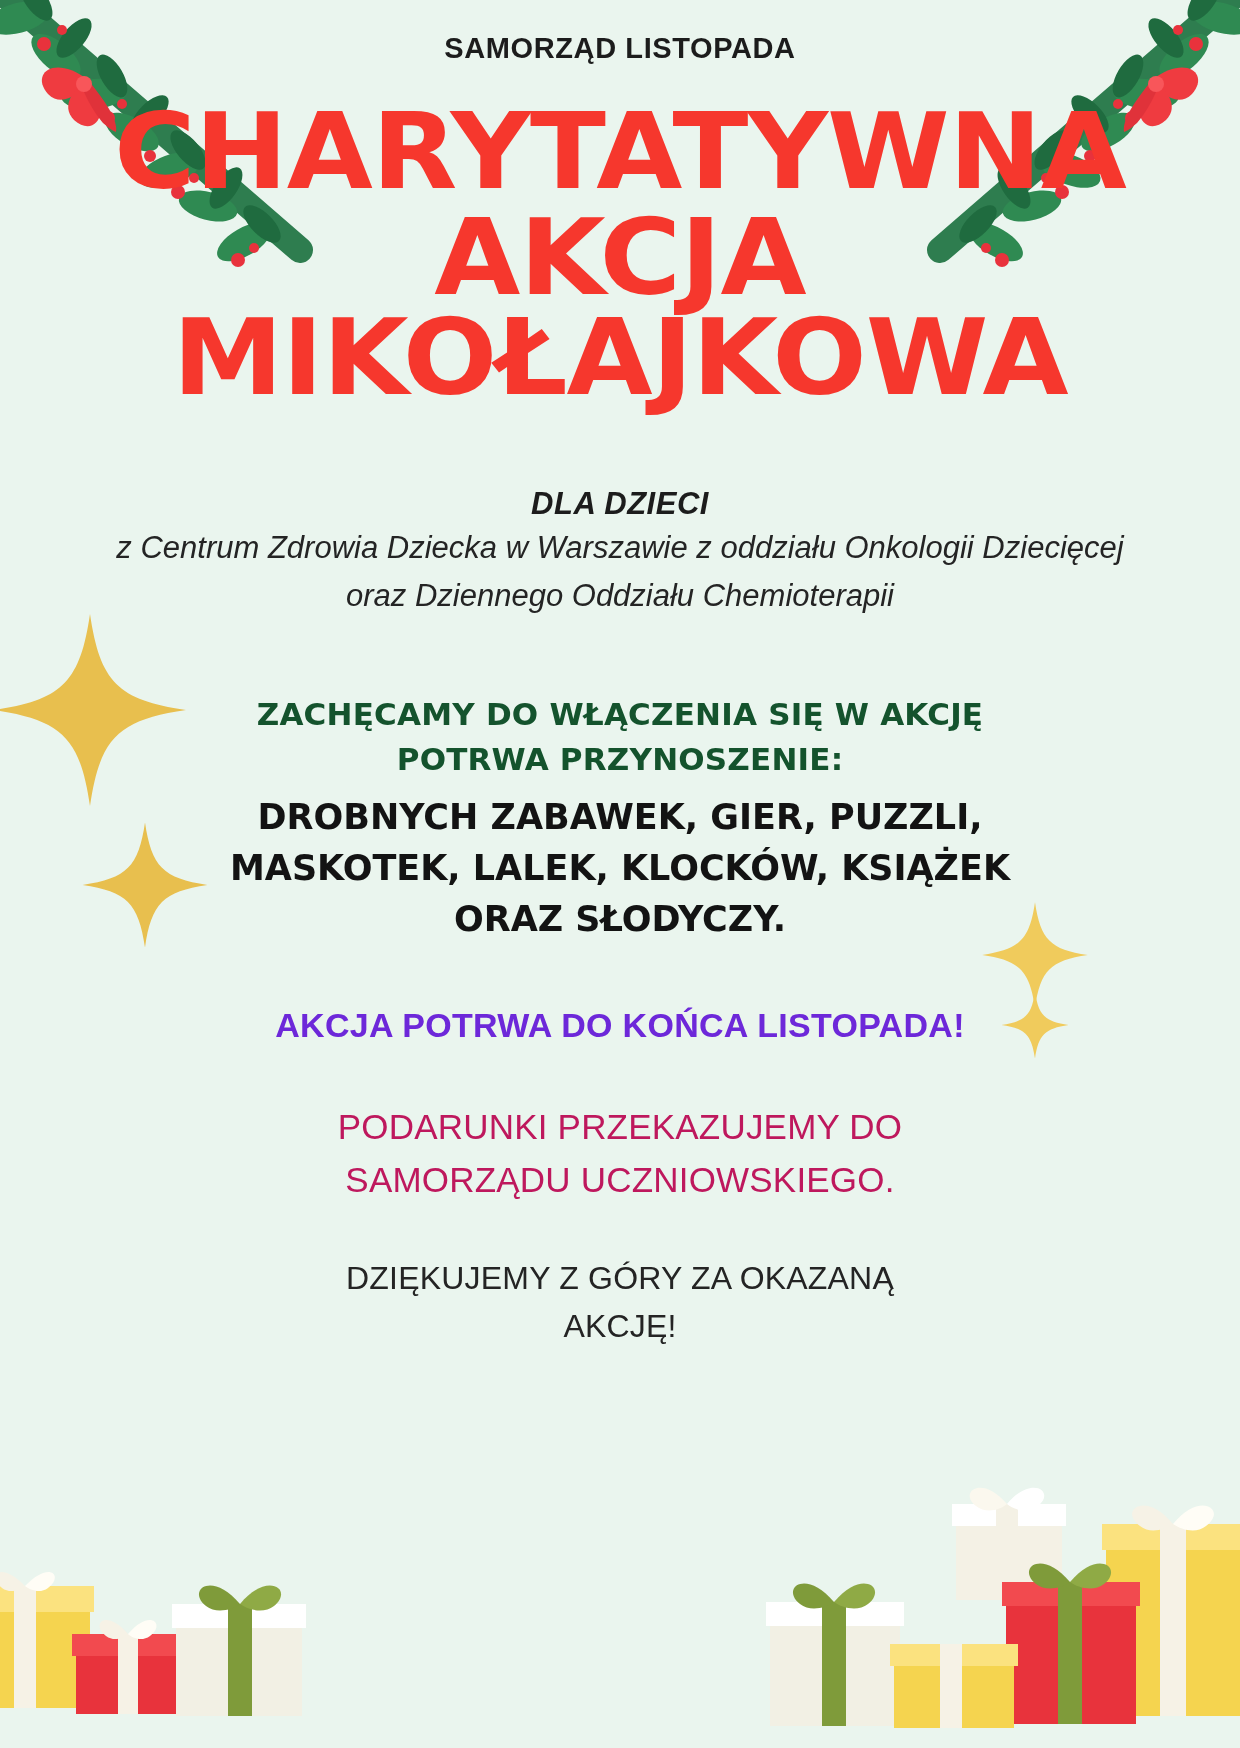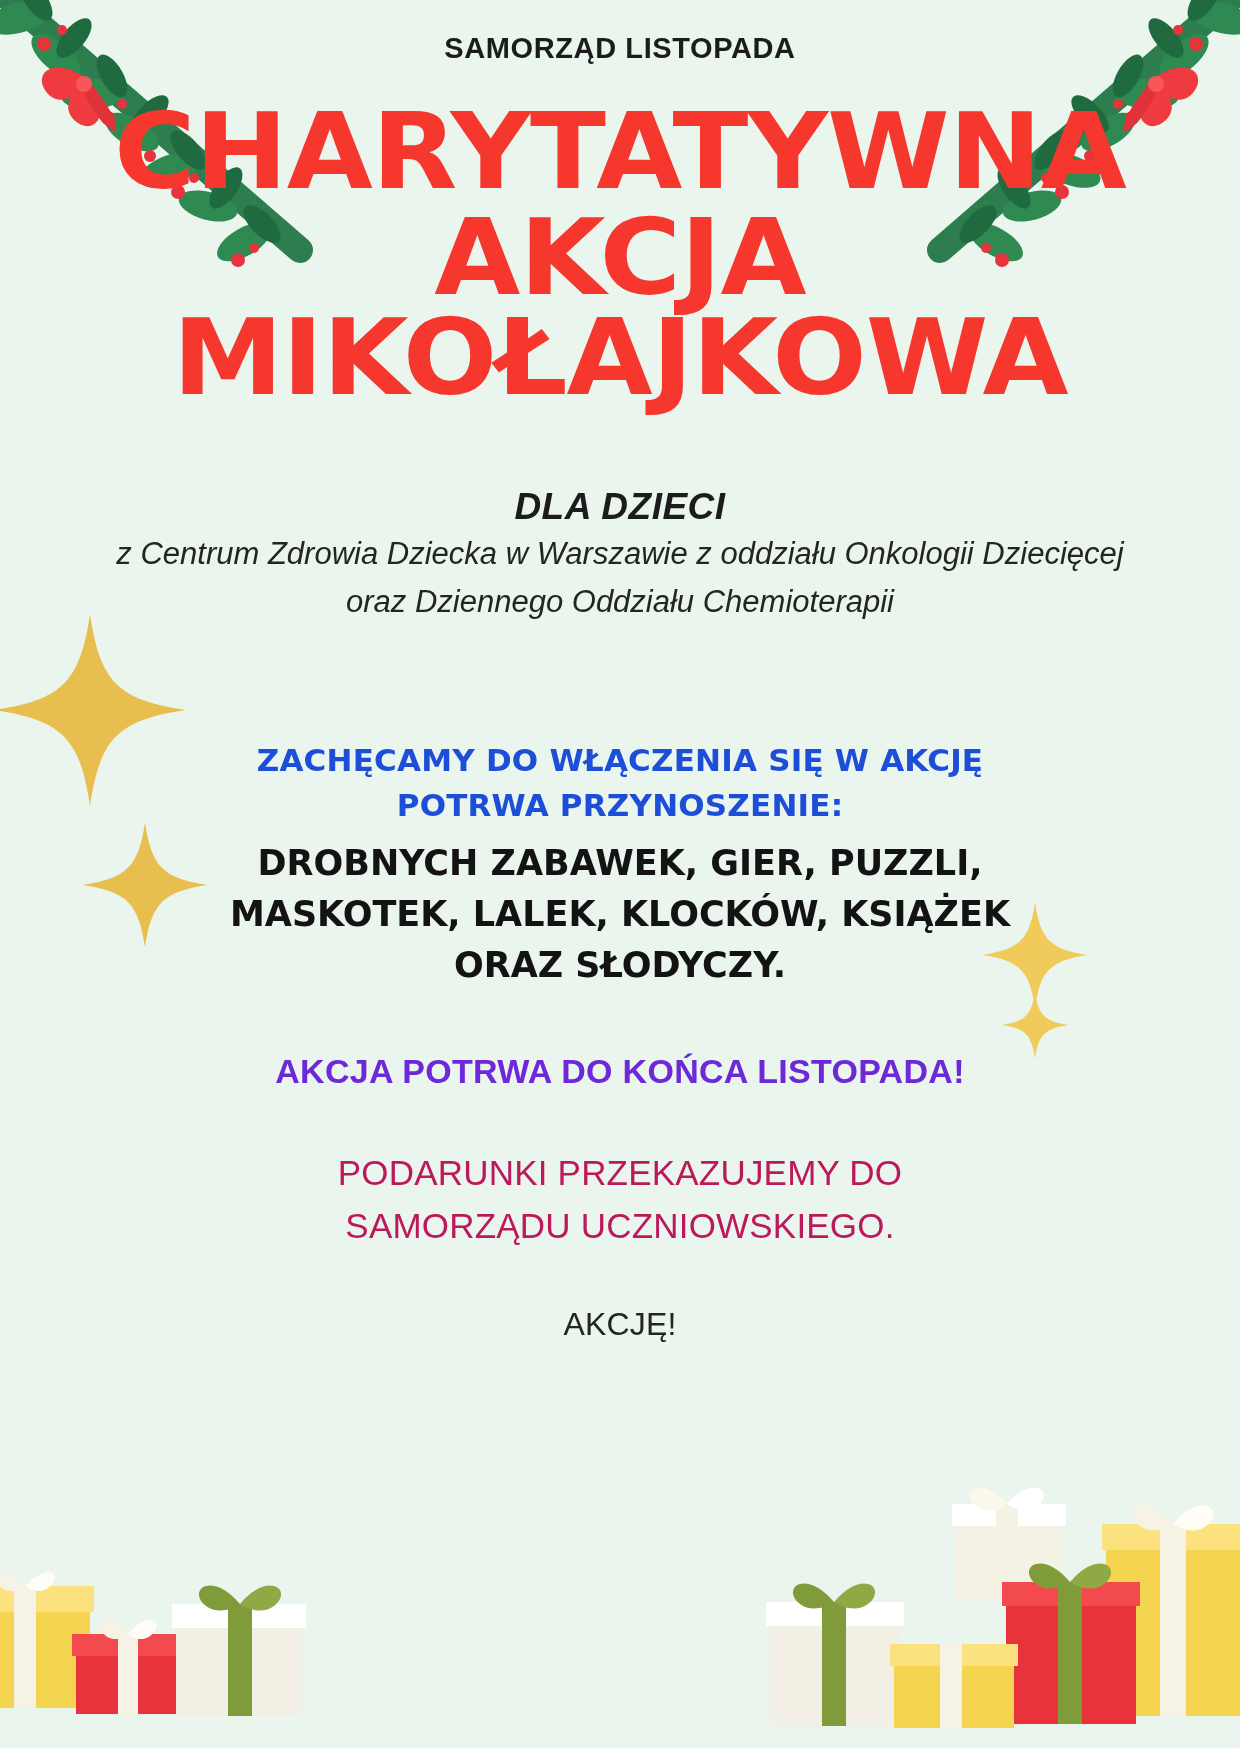--- a/index.html
+++ b/index.html
@@ -72,38 +72,38 @@
     font-size: 105px;
     line-height: 0.95;
     letter-spacing: -1px;
     font-family: "DejaVu Sans", sans-serif;
     transform: scaleX(1.06);
   }
   .headline .line2 { display: block; margin-top: 6px; }
 
   .sub-strong {
     margin-top: 78px;
-    font-size: 37px;
+    font-size: 31px;
     font-weight: bold;
     font-style: italic;
     color: #1c1c1c;
     letter-spacing: 0.5px;
   }
   .sub-body {
     margin-top: 2px;
     font-size: 31px;
     font-style: italic;
     color: #242424;
     line-height: 1.55;
     padding: 0 20px;
   }
 
   .cta {
-    margin-top: 112px;
-    color: #1d4ed8;
+    margin-top: 72px;
+    color: #14532d;
     font-weight: bold;
     font-size: 31px;
     line-height: 1.45;
     font-family: "DejaVu Sans", sans-serif;
     letter-spacing: 0.2px;
   }
   .items {
     margin-top: 10px;
     color: #131313;
     font-weight: bold;
@@ -335,17 +335,18 @@
     </div>
 
     <div class="deadline">AKCJA POTRWA DO KOŃCA LISTOPADA!</div>
 
     <div class="handoff">
       <div>PODARUNKI PRZEKAZUJEMY DO</div>
       <div>SAMORZĄDU UCZNIOWSKIEGO.</div>
     </div>
 
     <div class="thanks">
+      <div>DZIĘKUJEMY Z GÓRY ZA OKAZANĄ</div>
       <div>AKCJĘ!</div>
     </div>
   </div>
 
 </div>
 
 </body></html>

